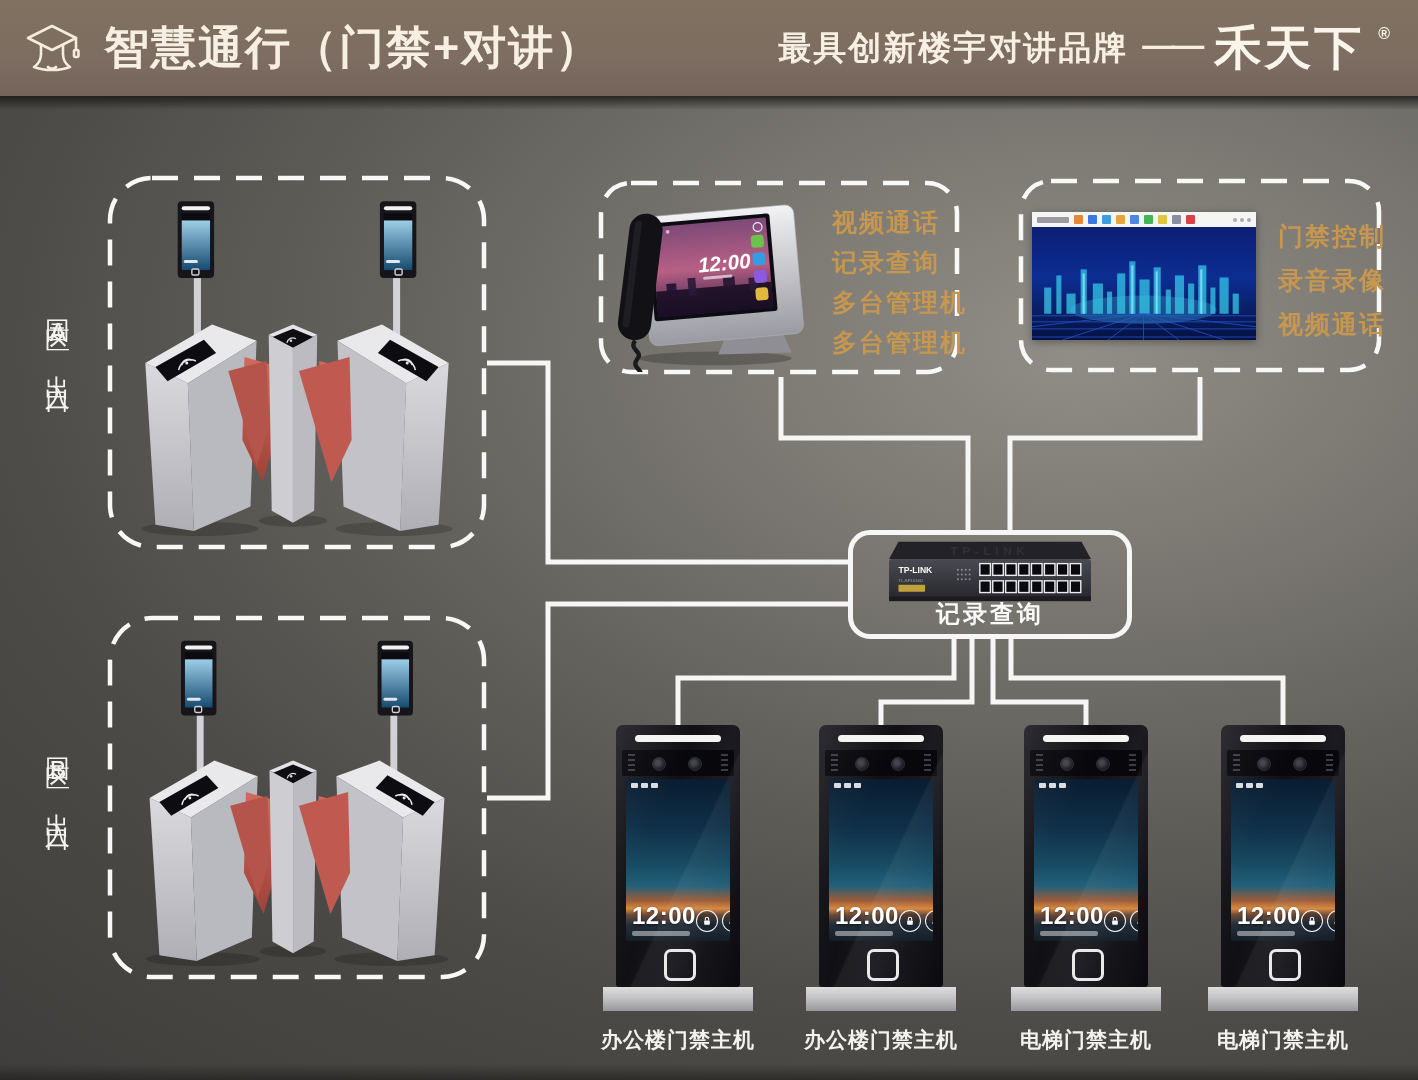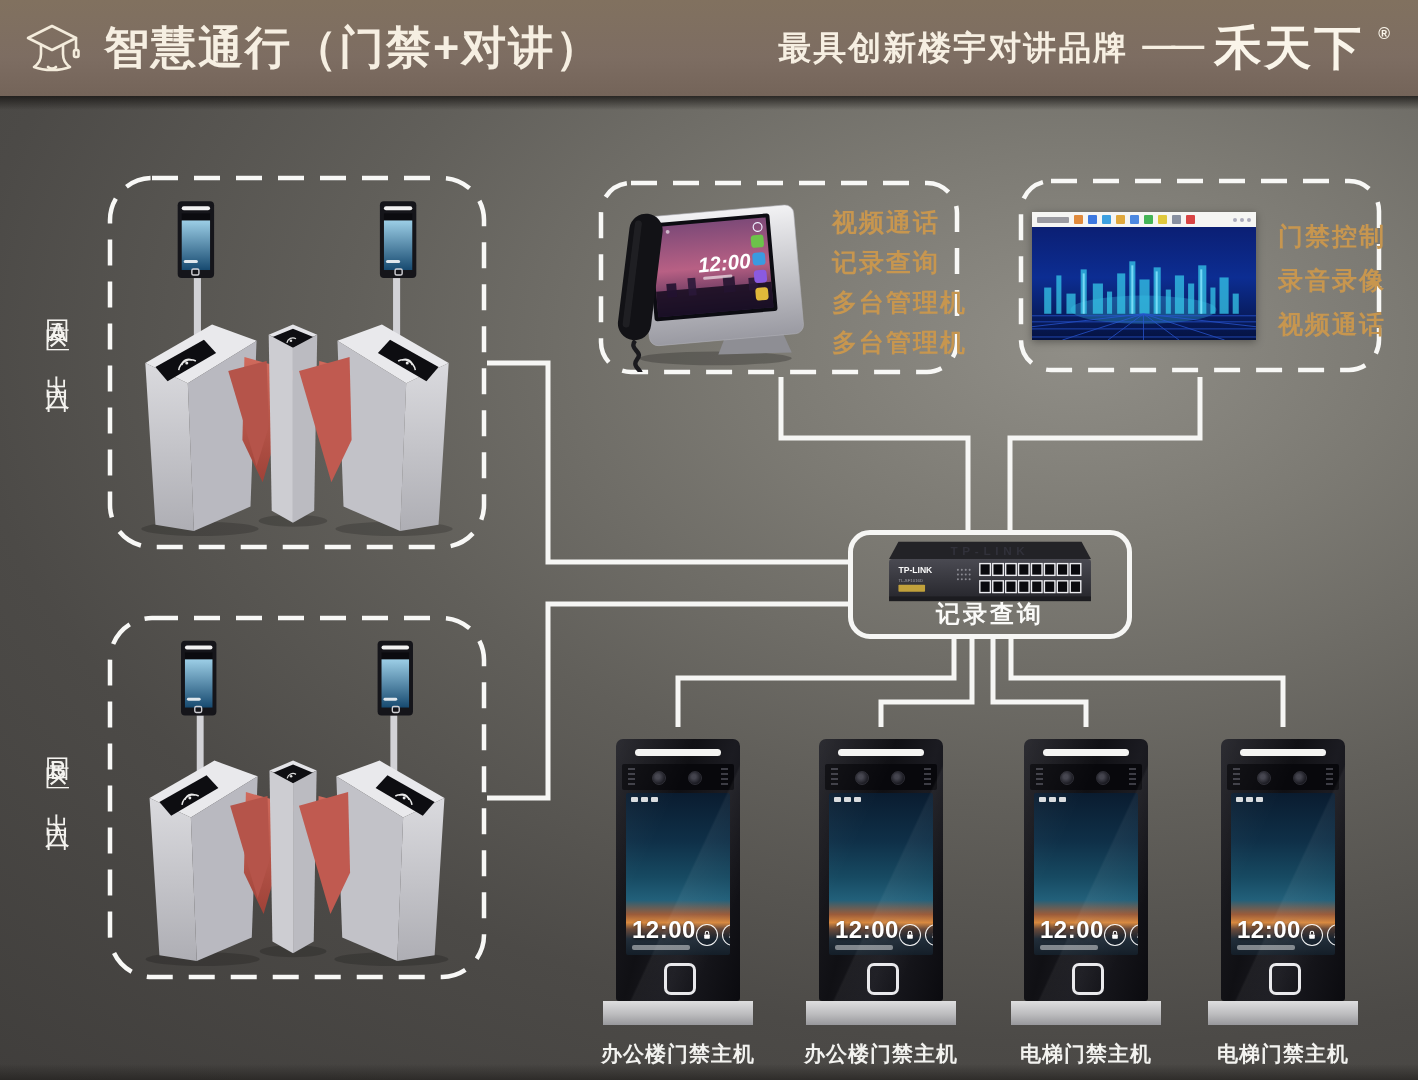--- a/index.html
+++ b/index.html
@@ -43,21 +43,21 @@
   .win-dots i{width:4px;height:4px;background:#aab;border-radius:50%;}
   .soft-screen svg{display:block;}
 
   
   .switch-box{position:absolute;left:848px;top:530px;width:284px;height:109px;border:5px solid #f6f6f4;
     border-radius:22px;box-sizing:border-box;z-index:2;background:rgba(255,255,255,0.02);}
   .switch-label{position:absolute;left:0;bottom:4px;width:100%;text-align:center;color:#fafaf8;
     font-size:24px;font-weight:700;letter-spacing:3px;}
 
   
-  .panel{position:absolute;top:725px;width:150px;height:340px;z-index:2;margin-top:14px;}
+  .panel{position:absolute;top:725px;width:150px;height:340px;z-index:2;}
   .panel-body{position:absolute;left:13px;top:0;width:124px;height:262px;
     background:linear-gradient(105deg,#202026 0%,#101014 40%,#1b1b21 62%,#0b0b0f 100%);
     border-radius:7px 7px 3px 3px;}
   .panel-body:after{content:"";position:absolute;inset:0;border-radius:7px 7px 3px 3px;
     background:linear-gradient(115deg,rgba(255,255,255,.06) 0%,rgba(255,255,255,0) 35%,rgba(255,255,255,0) 55%,rgba(255,255,255,.05) 56%,rgba(255,255,255,0) 80%);}
   .speaker-bar{position:absolute;left:19px;top:10px;width:86px;height:7px;background:#f4f4f2;border-radius:4px;}
   .cam-strip{position:absolute;left:6px;top:25px;width:112px;height:26px;background:#08080c;border-radius:2px;}
   .cam{position:absolute;top:7px;width:12px;height:12px;border-radius:50%;
     background:radial-gradient(circle at 40% 40%, #44444e 20%, #191920 70%);border:1px solid #2c2c34;}
   .cam.c1{left:30px;} .cam.c2{left:66px;}

